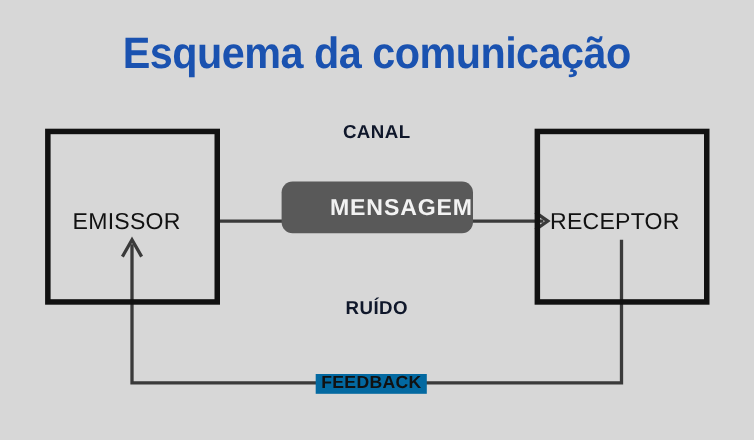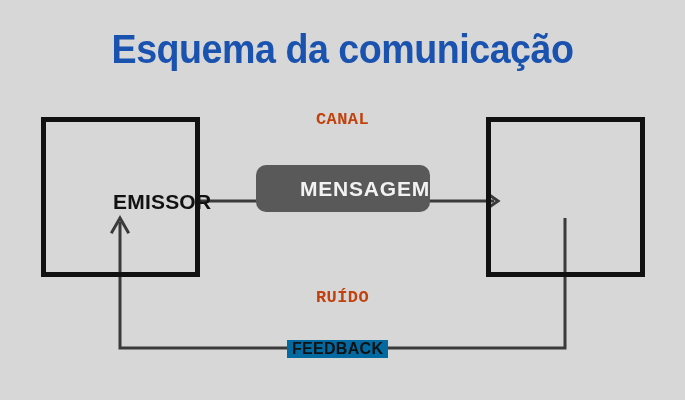--- a/index.html
+++ b/index.html
@@ -41,26 +41,25 @@
     border: 5px solid #111111;
     background: transparent;
   }
   #emissor-box { left: 41px; top: 117px; width: 159px; height: 160px; }
   #receptor-box { left: 486px; top: 117px; width: 159px; height: 160px; }
 
   .node-label {
     position: absolute;
     font-family: "Liberation Sans", sans-serif;
     font-size: 21px;
-    font-weight: bold;
+    font-weight: normal;
     color: #111111;
     letter-spacing: 0.2px;
     white-space: nowrap;
     line-height: 21px;
-    margin-left: 47px;
   }
   #emissor-label { left: 66px; top: 191px; }
   #receptor-label { left: 500px; top: 191px; }
 
   #mensagem-box {
     position: absolute;
     left: 256px;
     top: 165px;
     width: 174px;
     height: 47px;
@@ -77,31 +76,31 @@
     color: #f2f2f2;
     letter-spacing: 0.8px;
     white-space: nowrap;
   }
 
   .side-label {
     position: absolute;
     width: 685px;
     left: 0;
     text-align: center;
-    font-family: Liberation Mono, monospace;
+    font-family: Liberation Sans, sans-serif;
     font-size: 17px;
     font-weight: bold;
-    color: #c2410c;
+    color: #0f172a;
     letter-spacing: 0.4px;
     white-space: nowrap;
   }
   #canal-label { top: 110px; }
   #codigo-label { top: 142px; }
   #referente-label { top: 237px; }
-  #ruido-label { top: 288px; }
+  #ruido-label { top: 270px; }
 
   #feedback-label {
     position: absolute;
     left: 287px;
     top: 340px;
     font-family: "Liberation Sans", sans-serif;
     font-size: 16px;
     font-weight: bold;
     color: #111111;
     letter-spacing: 0.3px;
@@ -142,19 +141,20 @@
   </svg>
 
   <div class="node-box" id="emissor-box"></div>
   <div class="node-label" id="emissor-label">EMISSOR</div>
 
   <div id="mensagem-box">
     <span id="mensagem-label">MENSAGEM</span>
   </div>
 
   <div class="node-box" id="receptor-box"></div>
+  <div class="node-label" id="receptor-label">RECEPTOR</div>
 
   <div class="side-label" id="canal-label">CANAL</div>
   <div class="side-label" id="ruido-label">RUÍDO</div>
 
   <div id="feedback-label">FEEDBACK</div>
 
 </div>
 
 </body></html>

